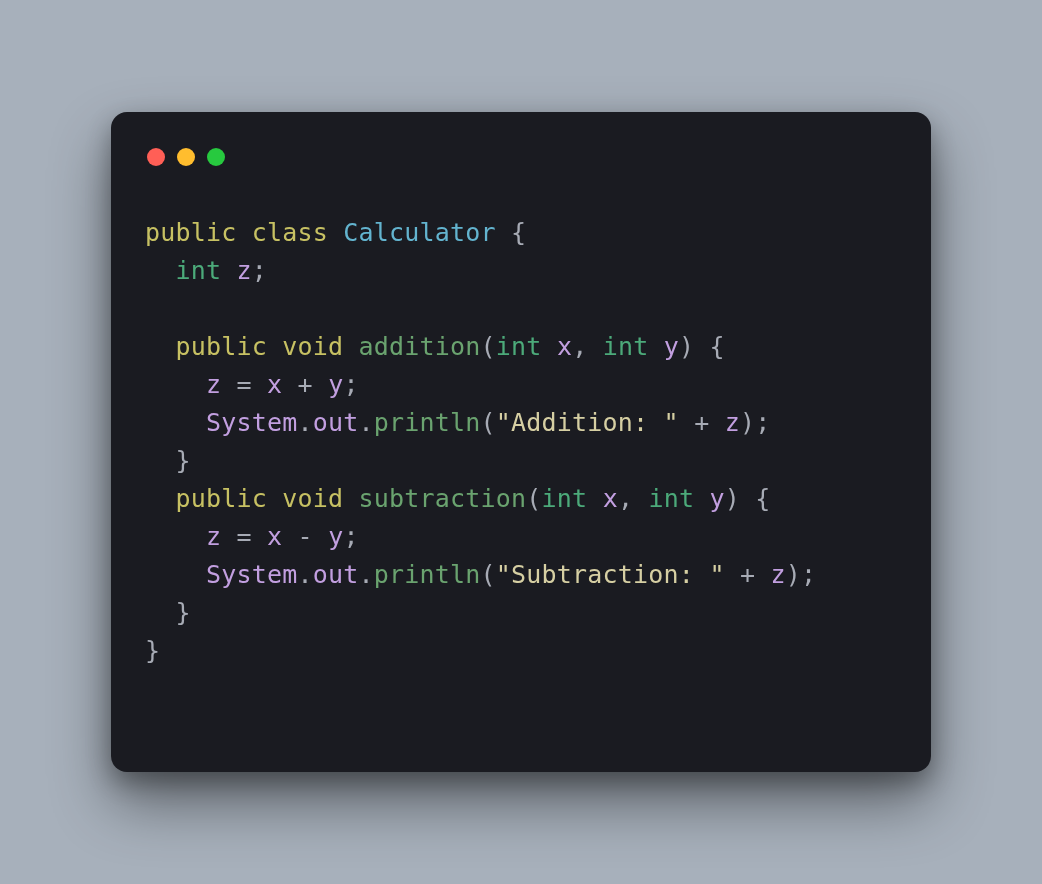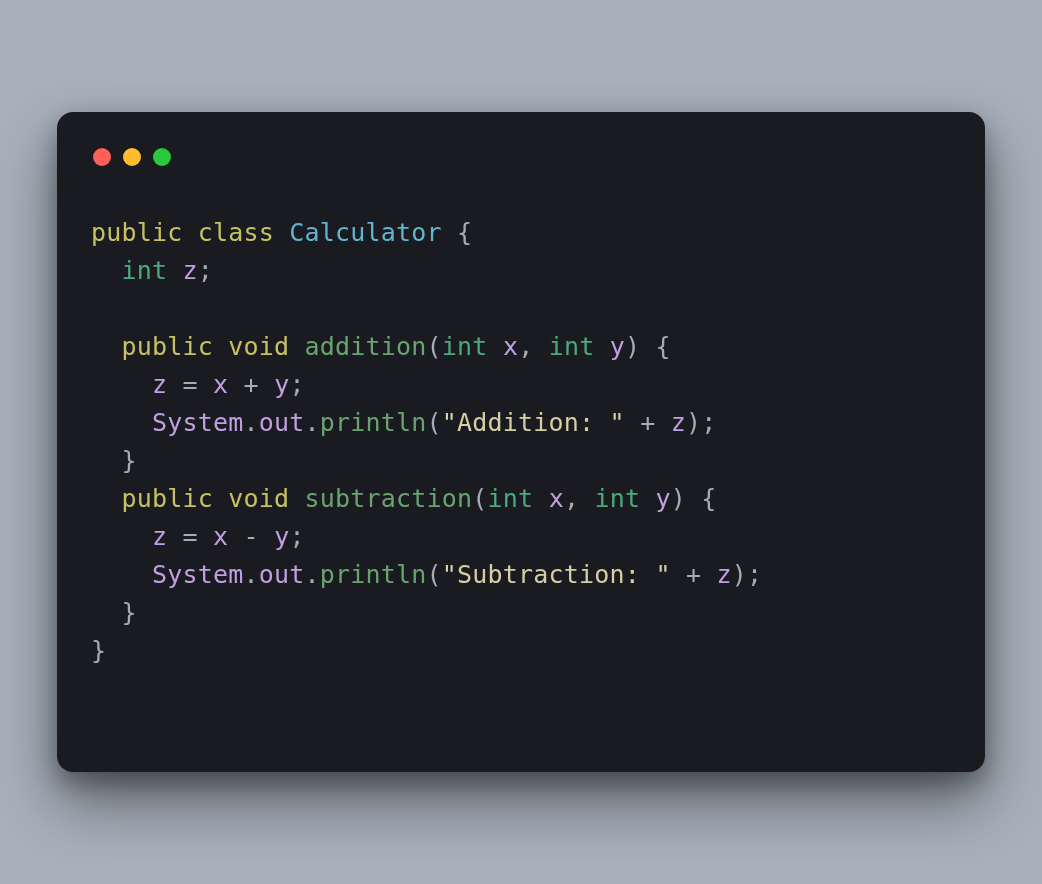--- a/index.html
+++ b/index.html
@@ -7,21 +7,21 @@
       width: 1042px;
       height: 884px;
       background: #a7b0bb;
       display: flex;
       align-items: center;
       justify-content: center;
       font-family: ui-monospace, "SF Mono", Menlo, Monaco, Consolas, monospace;
       overflow: hidden;
     }
     .window {
-      width: 928px;
+      width: 820px;
       height: 660px;
       background: #1a1b21;
       border-radius: 16px;
       box-shadow: 0 30px 60px rgba(0,0,0,0.45), 0 10px 25px rgba(0,0,0,0.3);
       padding: 30px 34px 34px 34px;
       position: relative;
     }
     .traffic-lights {
       display: flex;
       gap: 12px;

